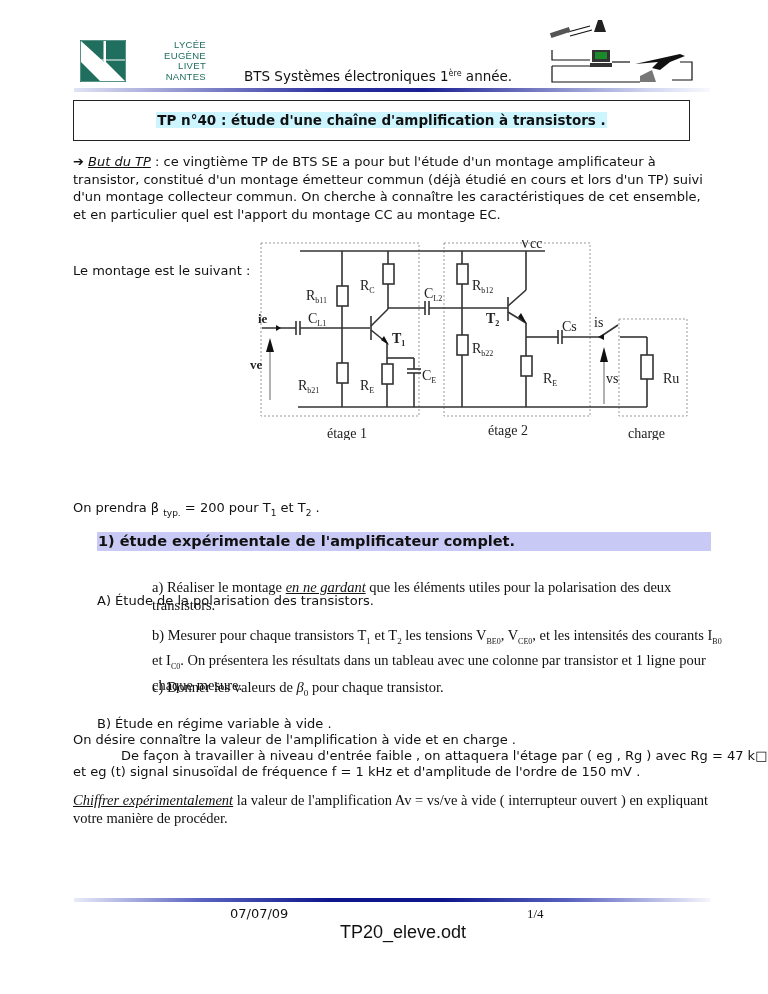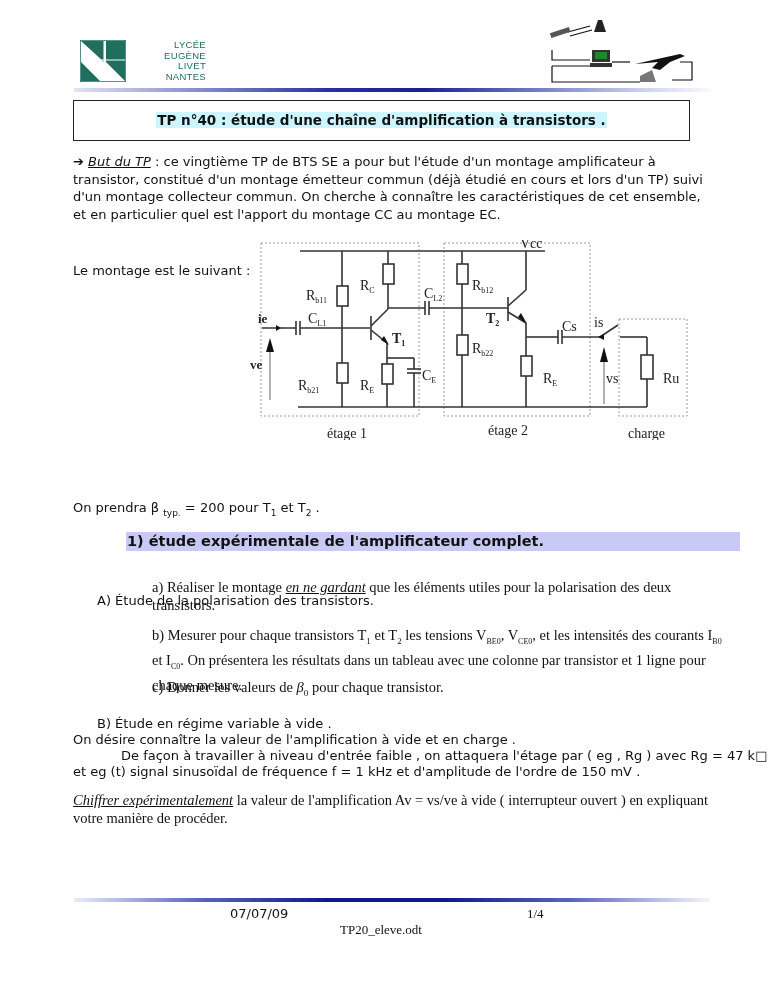--- a/index.html
+++ b/index.html
@@ -17,51 +17,52 @@
 
   
   .title-box { position:absolute; left:73px; top:100px; width:617px; height:41px; border:1px solid #222; box-sizing:border-box; text-align:center; }
   .title-box span { display:inline-block; margin-top:11px; font-family:"DejaVu Sans", sans-serif; font-weight:bold; font-size:13.5px; background:#ccf5ff; padding:0 1px; }
 
   
   .para { position:absolute; left:73px; font-family:"DejaVu Sans", sans-serif; font-size:13px; line-height:17.5px; width:640px; }
   .u { text-decoration:underline;font-style:italic; }
   .serif-para { position:absolute; font-family:"Liberation Serif", serif; font-size:14.5px; line-height:18px; }
 
-  .section-head { position:absolute; left:97px; top:532px; width:613px; height:19px; background:#c9c9f5; font-family:"DejaVu Sans", sans-serif; font-weight:bold; font-size:14.5px; line-height:19px; padding-left:1px;margin-left:29px; }
+  .section-head { position:absolute; left:97px; top:532px; width:613px; height:19px; background:#c9c9f5; font-family:"DejaVu Sans", sans-serif; font-weight:bold; font-size:14.5px; line-height:19px; padding-left:1px; }
 
   
   .schematic { position:absolute; left:100px; top:240px; width:620px; height:200px; }
   .schematic text { font-family:"Liberation Serif", serif; }
 
   
   .footer-rule { position:absolute; left:74px; top:898px; width:636px; height:4px;
     background: linear-gradient(to right, rgba(200,205,240,0.4) 0%, #5a62c0 20%, #0e168c 40%, #0e168c 58%, #5a62c0 78%, rgba(220,225,245,0.3) 100%); }
   .footer-date { position:absolute; left:230px; top:906px; font-family:"DejaVu Sans", sans-serif; font-size:13px; }
   .footer-page { position:absolute; left:527px; top:906px; font-family:Liberation Serif, serif; font-size:13px; }
-  .footer-file { position:absolute; left:340px; top:922px; font-family:Liberation Serif, serif; font-size:13px; }
+  .footer-file { position:absolute; left:340px; top:922px; font-family:Liberation Sans, sans-serif; font-size:18px; }
 </style>
 </head>
 <body>
 
 <div class="header">
   <svg class="logo" viewBox="0 0 46 42">
     <rect x="0" y="0" width="46" height="42" fill="#ffffff" stroke="#1f6e5e" stroke-width="1.5"></rect>
     <polygon points="1,1 24,1 24,22 1,1" fill="#1f6e5e"></polygon>
     <polygon points="1,6 1,41 20,41 1,22" fill="#1f6e5e"></polygon>
     <polygon points="26,1 45,1 45,41 26,22" fill="#1f6e5e"></polygon>
     <line x1="24" y1="1" x2="24" y2="41" stroke="#fff" stroke-width="1"></line>
     <line x1="12" y1="20" x2="45" y2="20" stroke="#fff" stroke-width="1"></line>
   </svg>
   <div class="logo-text">
     <div>LYCÉE</div>
     <div>EUGÈNE</div>
     <div>LIVET</div>
     <div>NANTES</div>
   </div>
+  <div class="header-title"><span>BTS Systèmes électroniques 1</span><sup>ère</sup><span> année.</span></div>
   <svg class="header-illus" viewBox="0 0 170 66">
     <g stroke="#111" fill="none" stroke-width="1.2">
       <line x1="28" y1="12" x2="50" y2="6"></line>
       <line x1="30" y1="16" x2="52" y2="10"></line>
       <polyline points="12,30 12,40 50,40"></polyline>
       <polyline points="12,46 50,46"></polyline>
       <polyline points="12,46 12,62 100,62"></polyline>
       <line x1="72" y1="42" x2="90" y2="42"></line>
       <polyline points="140,42 152,42 152,60 132,60"></polyline>
     </g>

